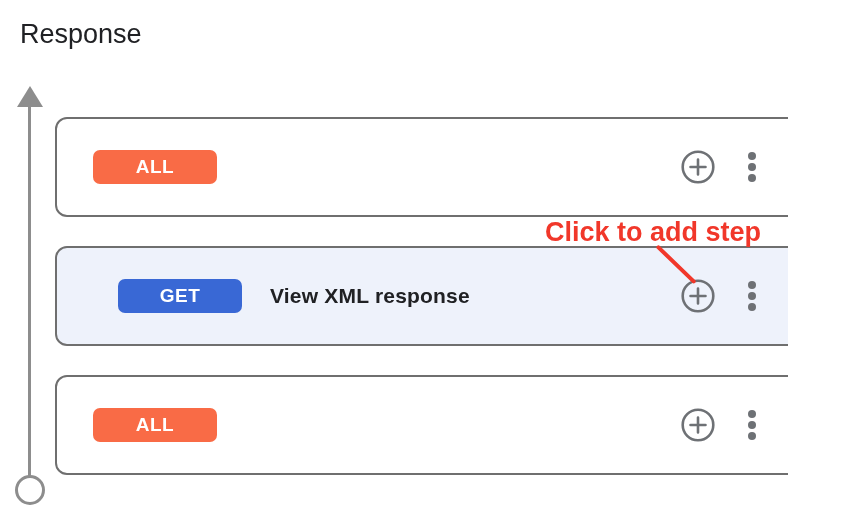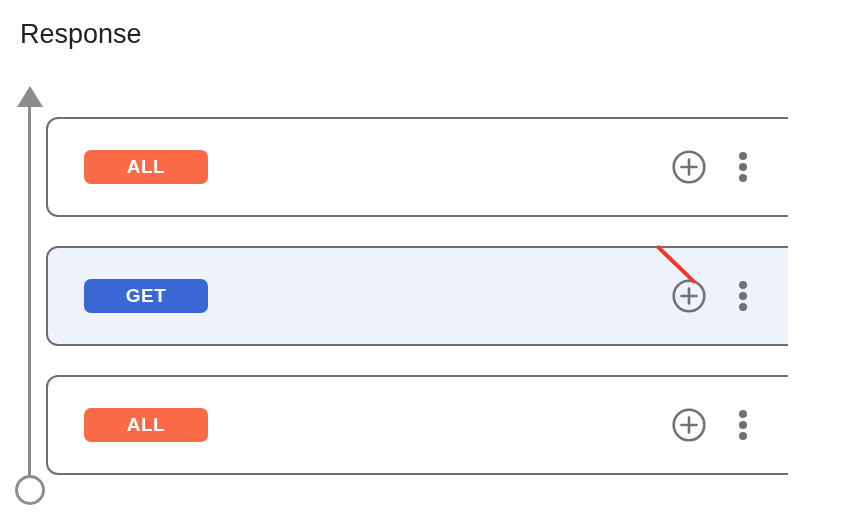--- a/index.html
+++ b/index.html
@@ -21,35 +21,35 @@
   .arrow-line {
     position:absolute; left:28px; top:104px; width:3px; height:372px;
     background:var(--arrow_gray);
   }
   .arrow-circle {
     position:absolute; left:15px; top:475px; width:30px; height:30px;
     border-radius:50%; border:3px solid var(--arrow_gray); background:#ffffff;
   }
   
   .card {
-    position:absolute; left:46px; width:761px; height:100px;
+    position:absolute; left:55px; width:761px; height:100px;
     border:2px solid var(--card_border); border-radius:12px; background:#ffffff;
     display:flex; align-items:center; padding:0 56px 0 36px;
   }
   .card--selected { background:var(--selected_bg); }
   .card-1 { top:117px; }
   .card-2 { top:246px; }
   .card-3 { top:375px; }
   .badge {
     width:124px; height:34px; border-radius:7px; flex:0 0 auto;
     color:#ffffff; font-size:19px; font-weight:700; letter-spacing:0.5px;
     display:flex; align-items:center; justify-content:center;
   }
   .badge[data-color="orange"] { background:var(--orange); }
-  .badge[data-color="blue"]   { background:var(--blue); }
+  .badge[data-color="blue"]   { background:var(--blue);margin-left:25px; }
   .flow-name {
     margin-left:28px; font-size:21px; font-weight:700; color:var(--text_dark);
     letter-spacing:0.2px;
   }
   .icons { margin-left:auto; display:flex; align-items:center; gap:30px; }
   .add-btn { width:36px; height:36px; color:var(--icon_gray); cursor:pointer; background:none; border:none; padding:0; }
   .add-btn svg { display:block; }
   .menu-btn { display:flex; flex-direction:column; gap:3px; background:none; border:none; padding:4px 2px; cursor:pointer; }
   .dot { width:8px; height:8px; border-radius:50%; background:var(--icon_gray); }
   
@@ -86,20 +86,21 @@
       <button class="menu-btn">
         <span class="dot"></span>
         <span class="dot"></span>
         <span class="dot"></span>
       </button>
     </span>
   </div>
 
   <div class="card card-2 card--selected">
     <span class="badge" data-color="blue">GET</span>
+    <span class="flow-name">View XML response</span>
     <span class="icons">
       <button class="add-btn">
         <svg width="36" height="36" viewBox="0 0 36 36">
           <circle cx="18" cy="18" r="15.3" fill="none" stroke="currentColor" stroke-width="2.6"></circle>
           <path d="M18 10.5v15M10.5 18h15" fill="none" stroke="currentColor" stroke-width="2.6" stroke-linecap="round"></path>
         </svg>
       </button>
       <button class="menu-btn">
         <span class="dot"></span>
         <span class="dot"></span>
@@ -118,15 +119,16 @@
         </svg>
       </button>
       <button class="menu-btn">
         <span class="dot"></span>
         <span class="dot"></span>
         <span class="dot"></span>
       </button>
     </span>
   </div>
 
+  <div class="annotation">Click to add step</div>
   <div class="annotation-line"></div>
 
 </div>
 
 </body></html>

